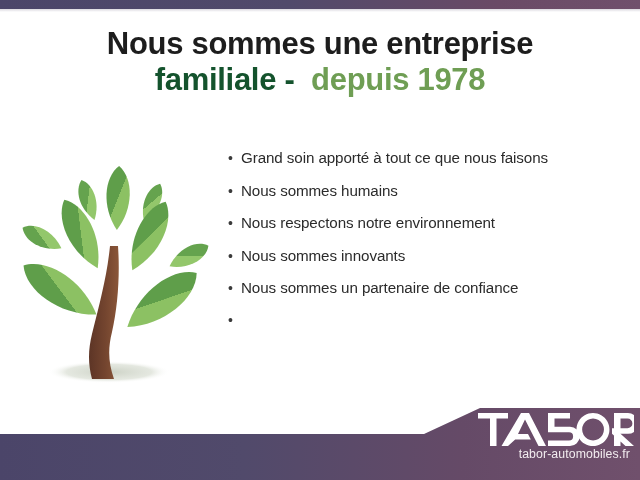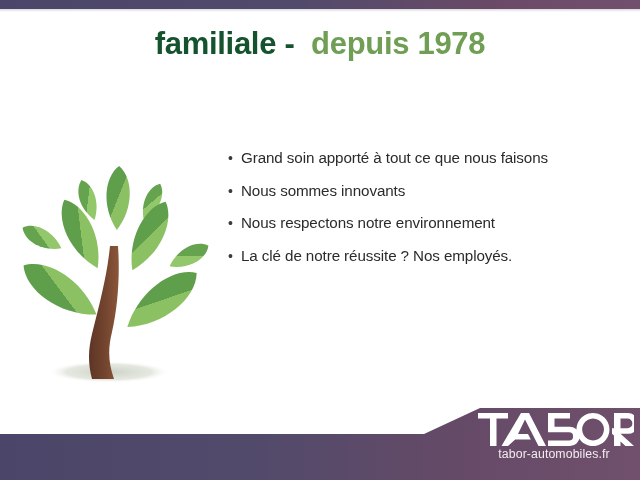--- a/index.html
+++ b/index.html
@@ -131,38 +131,39 @@
     left: 0;
     top: 0;
     width: 156px;
     height: 33px;
   }
   #logo-tagline {
     position: absolute;
     left: 0;
     top: 34px;
     width: 156px;
-    text-align: center;
+    text-align: right;
     padding-right: 4px;
     box-sizing: border-box;
     font-size: 12.3px;
     color: #f2ecef;
     letter-spacing: 0.1px;
     white-space: nowrap;
   }
 </style>
 </head>
 <body>
 
 <div id="slide">
 
   <div id="top-bar"></div>
   <div id="top-bar-shadow"></div>
 
   <div id="heading">
+    <span class="line">Nous sommes une entreprise</span>
     <span class="line"><span class="dash">familiale -</span>&nbsp;&nbsp;<span class="accent">depuis 1978</span></span>
   </div>
 
   <div id="tree">
     <svg viewBox="0 0 215 245" width="215" height="245">
       <defs>
         <linearGradient id="leafA" x1="0" y1="0" x2="1" y2="1">
           <stop offset="0%" stop-color="#5f9e4a"></stop>
           <stop offset="50%" stop-color="#5f9e4a"></stop>
           <stop offset="50.1%" stop-color="#8cc163"></stop>
@@ -213,29 +214,36 @@
     </svg>
   </div>
 
   <div id="bullets">
     <div class="bullet-row">
       <span class="bullet-dot"></span>
       <span class="bullet-text">Grand soin apporté à tout ce que nous faisons</span>
     </div>
     <div class="bullet-row">
       <span class="bullet-dot"></span>
+      <span class="bullet-text">Nous sommes humains</span>
+    </div>
+    <div class="bullet-row">
+      <span class="bullet-dot"></span>
+      <span class="bullet-text">Nous respectons notre environnement</span>
+    </div>
+    <div class="bullet-row">
+      <span class="bullet-dot"></span>
       <span class="bullet-text">Nous sommes innovants</span>
     </div>
     <div class="bullet-row">
       <span class="bullet-dot"></span>
-      <span class="bullet-text">Nous respectons notre environnement</span>
-    </div>
-    <div class="bullet-row">
-      <span class="bullet-dot"></span>
-      <span class="bullet-text">La clé de notre réussite ? Nos employés.</span>
+      <span class="bullet-text">Nous sommes un partenaire de confiance</span>
+    </div>
+    <div class="bullet-row">
+      <span class="bullet-dot"></span>
     </div>
   </div>
 
   <div id="bottom-bar">
     <svg viewBox="0 0 640 82" width="640" height="82">
       <defs>
         <linearGradient id="barG" x1="0" y1="0" x2="1" y2="0">
           <stop offset="0%" stop-color="#4b4569"></stop>
           <stop offset="38%" stop-color="#514a6b"></stop>
           <stop offset="72%" stop-color="#654a67"></stop>

